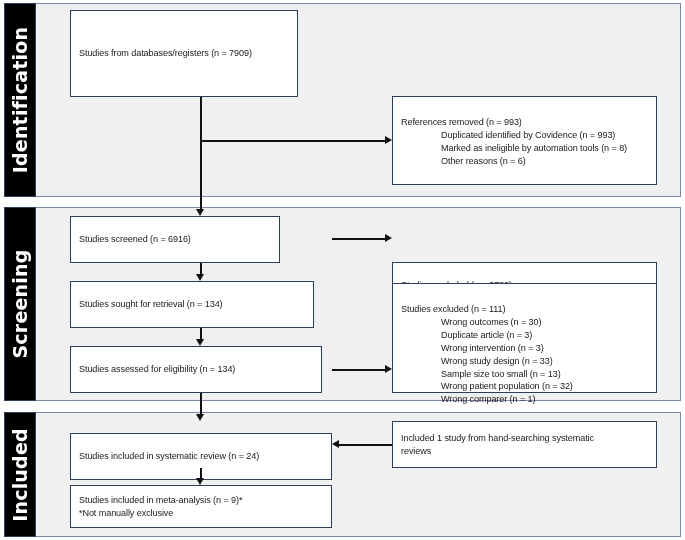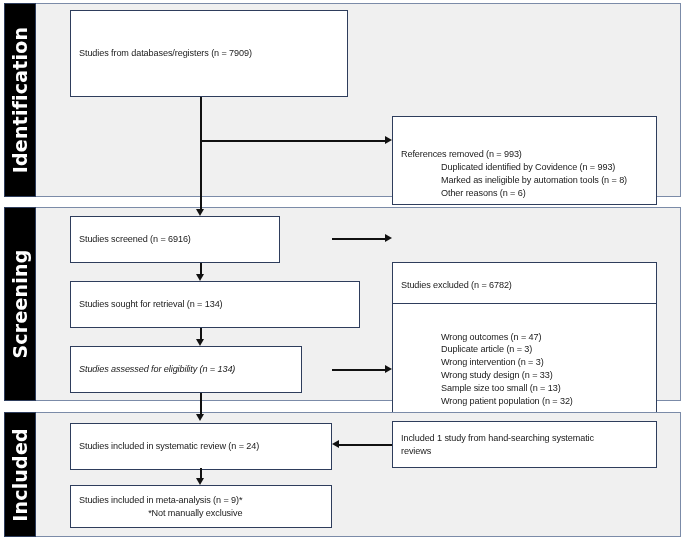--- a/index.html
+++ b/index.html
@@ -47,23 +47,22 @@
   .pbox {
     position: absolute;
     box-sizing: border-box;
     background: #ffffff;
     border: 1.3px solid #2e3d5c;
     display: flex;
     align-items: center;
     padding: 4px 8px;
   }
   .pbox.top-align {
-    align-items: flex-end;
+    align-items: flex-start;
     padding-top: 19px;
-    margin-top: 20px;
   }
   .pbox-text {
     font-size: 9.1px;
     line-height: 1.42;
     color: #1a1a1a;
     letter-spacing: -0.1px;
   }
   .sub-list {
     margin: 0;
     padding: 0;
@@ -114,21 +113,21 @@
 </head>
 <body>
 
 <div id="prisma-root">
 
   <div class="stage" style="left:4px; top:3px; width:677px; height:194px;"></div>
   <div class="stage-label" style="left:4px; top:3px; width:32px; height:194px;">
     <span>Identification</span>
   </div>
 
-  <div class="pbox" style="left:70px; top:10px; width:278px; height:87px;align-items:center;">
+  <div class="pbox" style="left:70px; top:10px; width:228px; height:87px;align-items:center;">
     <div class="pbox-text">Studies from databases/registers (n = 7909)</div>
   </div>
 
   <div class="pbox top-align" style="left:392px; top:96px; width:265px; height:89px;">
     <div>
       <div class="pbox-text">References removed (n = 993)</div>
       <ul class="sub-list">
         <li>Duplicated identified by Covidence (n = 993)</li>
         <li>Marked as ineligible by automation tools (n = 8)</li>
         <li>Other reasons (n = 6)</li>
@@ -156,72 +155,74 @@
   <div class="pbox" style="left:392px; top:226px; width:265px; height:47px;margin-top:36px;">
     <div class="pbox-text">Studies excluded (n = 6782)</div>
   </div>
 
   <div class="hline" style="left:332px; top:238px; width:54px;"></div>
   <div class="arrow-right" style="left:385px; top:234.3px;"></div>
 
   <div class="vline" style="left:200px; top:263px; height:12px;"></div>
   <div class="arrow-down" style="left:196.3px; top:274px;"></div>
 
-  <div class="pbox" style="left:70px; top:281px; width:290px; height:47px;">
+  <div class="pbox" style="left:70px; top:281px; width:244px; height:47px;">
     <div class="pbox-text">Studies sought for retrieval (n = 134)</div>
   </div>
 
   <div class="vline" style="left:200px; top:328px; height:12px;"></div>
   <div class="arrow-down" style="left:196.3px; top:339px;"></div>
 
-  <div class="pbox" style="left:70px; top:346px; width:232px; height:47px;font-style:italic;">
+  <div class="pbox" style="left:70px; top:346px; width:252px; height:47px;">
     <div class="pbox-text">Studies assessed for eligibility (n = 134)</div>
   </div>
 
   <div class="pbox top-align" style="left:392px; top:283px; width:265px; height:110px;">
     <div>
+      <div class="pbox-text">Studies excluded (n = 111)</div>
       <ul class="sub-list">
-        <li>Wrong outcomes (n = 47)</li>
+        <li>Wrong outcomes (n = 30)</li>
         <li>Duplicate article (n = 3)</li>
         <li>Wrong intervention (n = 3)</li>
         <li>Wrong study design (n = 33)</li>
         <li>Sample size too small (n = 13)</li>
         <li>Wrong patient population (n = 32)</li>
+        <li>Wrong comparer (n = 1)</li>
       </ul>
     </div>
   </div>
 
   <div class="hline" style="left:332px; top:369px; width:54px;"></div>
   <div class="arrow-right" style="left:385px; top:365.3px;"></div>
 
   <div class="stage" style="left:4px; top:412px; width:677px; height:125px;"></div>
   <div class="stage-label" style="left:4px; top:412px; width:32px; height:125px;">
     <span>Included</span>
   </div>
 
   <div class="vline" style="left:200px; top:393px; height:22px;"></div>
   <div class="arrow-down" style="left:196.3px; top:414px;"></div>
 
-  <div class="pbox" style="left:70px; top:423px; width:262px; height:47px;">
+  <div class="pbox" style="left:70px; top:433px; width:262px; height:47px;">
     <div class="pbox-text">Studies included in systematic review (n = 24)</div>
   </div>
 
   <div class="pbox" style="left:392px; top:421px; width:265px; height:47px;">
     <div class="pbox-text">
       <span>Included 1 study from hand-searching systematic</span><br>
       <span>reviews</span>
     </div>
   </div>
 
   <div class="hline" style="left:339px; top:444px; width:53px;"></div>
   <div class="arrow-left" style="left:332px; top:440.3px;"></div>
 
   <div class="vline" style="left:200px; top:468px; height:11px;"></div>
   <div class="arrow-down" style="left:196.3px; top:478px;"></div>
 
-  <div class="pbox" style="left:70px; top:485px; width:262px; height:43px;text-align:right;">
+  <div class="pbox" style="left:70px; top:485px; width:262px; height:43px;">
     <div class="pbox-text">
       <span>Studies included in meta-analysis (n = 9)*</span><br>
       <span>*Not manually exclusive</span>
     </div>
   </div>
 
 </div>
 
 </body></html>

